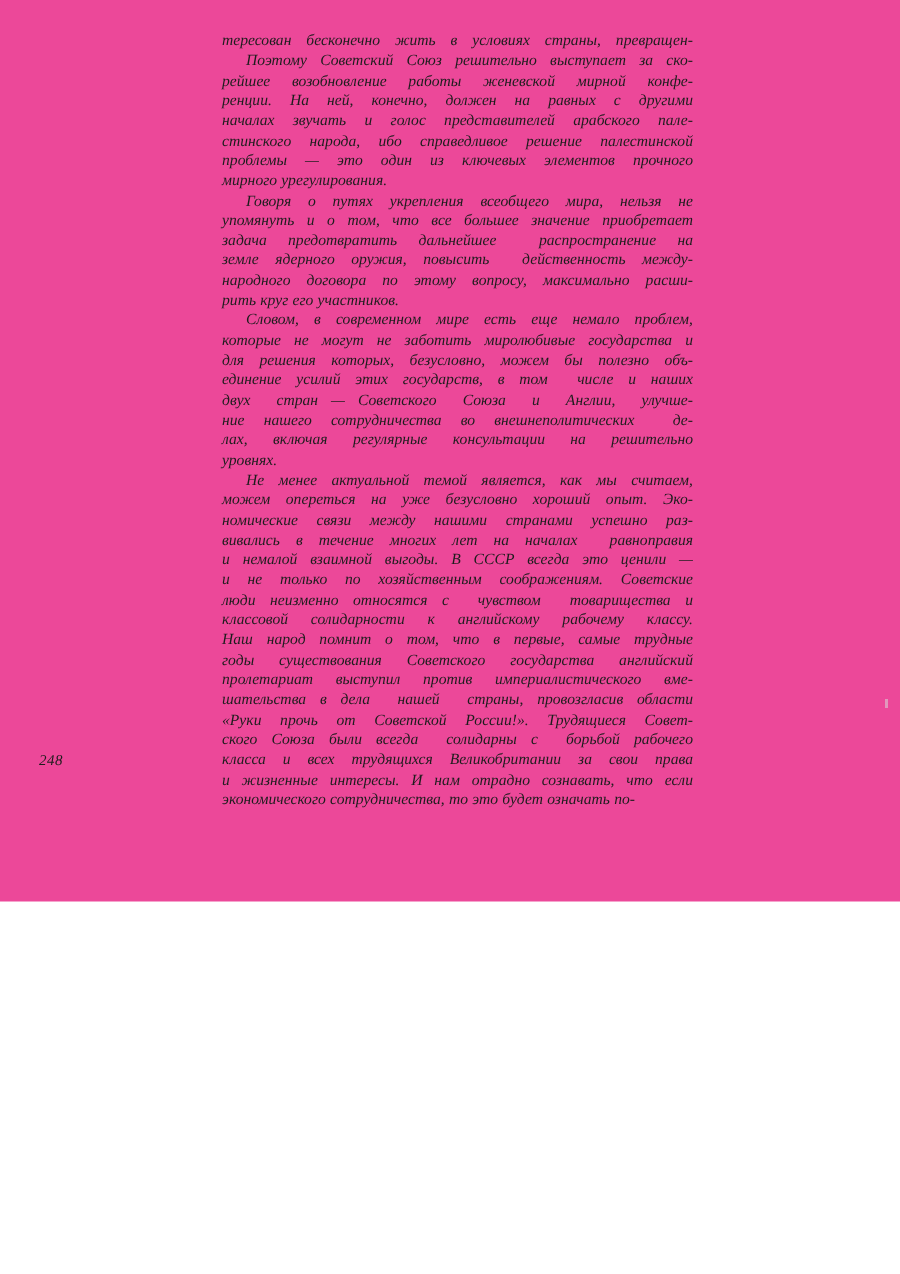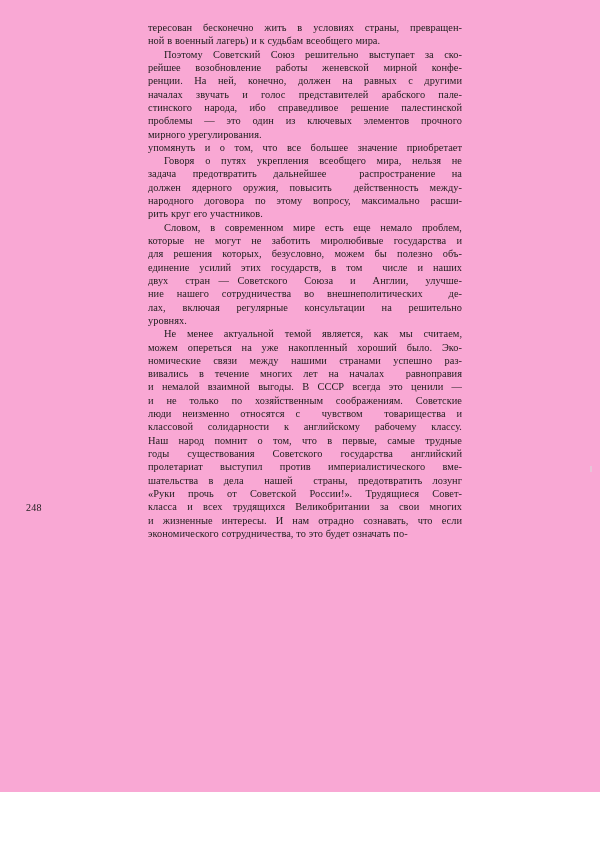--- a/index.html
+++ b/index.html
@@ -11,22 +11,23 @@
     width: 600px;
     height: 849px;
     font-family: "Liberation Serif", "DejaVu Serif", serif;
     color: #1b1b1b;
     overflow: hidden;
   }
 
   .page {
     position: relative;
     width: 600px;
-    height: 792px;
-    background: #f9a8d4;
+    height: 601px;
+    background: #ec4899;
+    font-style: italic;
   }
 
   .text-block {
     position: absolute;
     left: 148px;
     top: 21px;
     width: 314px;
   }
 
   .para {
@@ -81,68 +82,68 @@
 </style>
 </head>
 <body>
 
 <div class="page">
 
   <div class="text-block">
 
     <p class="para">
       <span class="ln">тересован бесконечно жить в условиях страны, превращен-</span>
-      <span class="ln last">ной в военный лагерь) и к судьбам всеобщего мира.</span>
     </p>
 
     <p class="para">
       <span class="ln first-indent">Поэтому Советский Союз решительно выступает за ско-</span>
       <span class="ln">рейшее возобновление работы женевской мирной конфе-</span>
       <span class="ln">ренции. На ней, конечно, должен на равных с другими</span>
       <span class="ln">началах звучать и голос представителей арабского пале-</span>
       <span class="ln">стинского народа, ибо справедливое решение палестинской</span>
       <span class="ln">проблемы — это один из ключевых элементов прочного</span>
       <span class="ln last">мирного урегулирования.</span>
     </p>
 
     <p class="para">
+      <span class="ln first-indent">Говоря о путях укрепления всеобщего мира, нельзя не</span>
       <span class="ln">упомянуть и о том, что все большее значение приобретает</span>
-      <span class="ln first-indent">Говоря о путях укрепления всеобщего мира, нельзя не</span>
       <span class="ln">задача предотвратить дальнейшее  распространение на</span>
-      <span class="ln">должен ядерного оружия, повысить  действенность между-</span>
+      <span class="ln">земле ядерного оружия, повысить  действенность между-</span>
       <span class="ln">народного договора по этому вопросу, максимально расши-</span>
       <span class="ln last">рить круг его участников.</span>
     </p>
 
     <p class="para">
       <span class="ln first-indent">Словом, в современном мире есть еще немало проблем,</span>
       <span class="ln">которые не могут не заботить миролюбивые государства и</span>
       <span class="ln">для решения которых, безусловно, можем бы полезно объ-</span>
       <span class="ln">единение усилий этих государств, в том  числе и наших</span>
       <span class="ln">двух  стран — Советского  Союза  и  Англии,  улучше-</span>
       <span class="ln">ние нашего сотрудничества во внешнеполитических  де-</span>
       <span class="ln">лах, включая регулярные консультации на решительно</span>
       <span class="ln last">уровнях.</span>
     </p>
 
     <p class="para">
       <span class="ln first-indent">Не менее актуальной темой является, как мы считаем,</span>
-      <span class="ln">можем опереться на уже накопленный хороший было. Эко-</span>
+      <span class="ln">можем опереться на уже безусловно хороший опыт. Эко-</span>
       <span class="ln">номические связи между нашими странами успешно раз-</span>
       <span class="ln">вивались в течение многих лет на началах  равноправия</span>
       <span class="ln">и немалой взаимной выгоды. В СССР всегда это ценили —</span>
       <span class="ln">и не только по хозяйственным соображениям. Советские</span>
       <span class="ln">люди неизменно относятся с  чувством  товарищества и</span>
       <span class="ln">классовой солидарности к английскому рабочему классу.</span>
       <span class="ln">Наш народ помнит о том, что в первые, самые трудные</span>
       <span class="ln">годы существования Советского государства английский</span>
       <span class="ln">пролетариат выступил против империалистического вме-</span>
-      <span class="ln">шательства в дела  нашей  страны, предотвратить лозунг</span>
+      <span class="ln">шательства в дела  нашей  страны, провозгласив области</span>
       <span class="ln">«Руки прочь от Советской России!». Трудящиеся Совет-</span>
-      <span class="ln">класса и всех трудящихся Великобритании за свои многих</span>
+      <span class="ln">ского Союза были всегда  солидарны с  борьбой рабочего</span>
+      <span class="ln">класса и всех трудящихся Великобритании за свои права</span>
       <span class="ln">и жизненные интересы. И нам отрадно сознавать, что если</span>
       <span class="ln last">экономического сотрудничества, то это будет означать по-</span>
     </p>
 
   </div>
 
   <div class="folio">248</div>
 
   <div class="scan-noise"></div>
 

